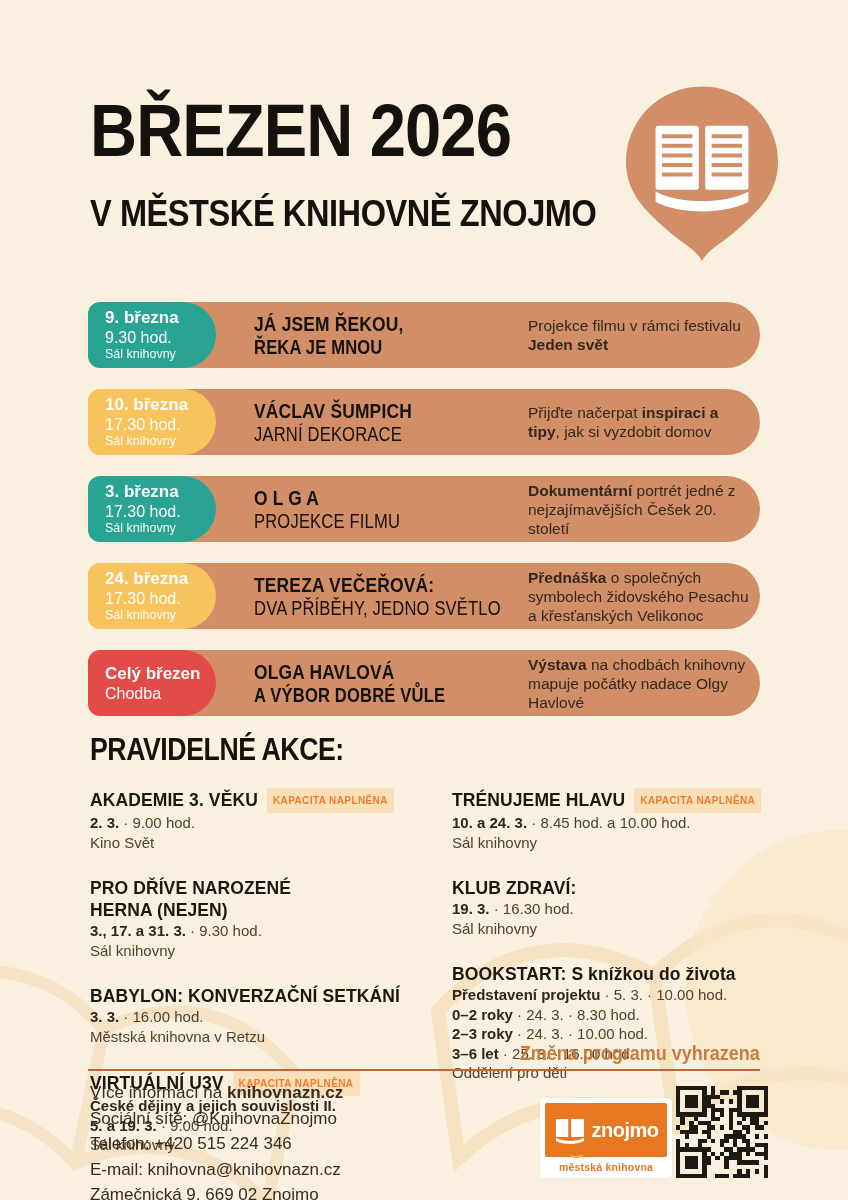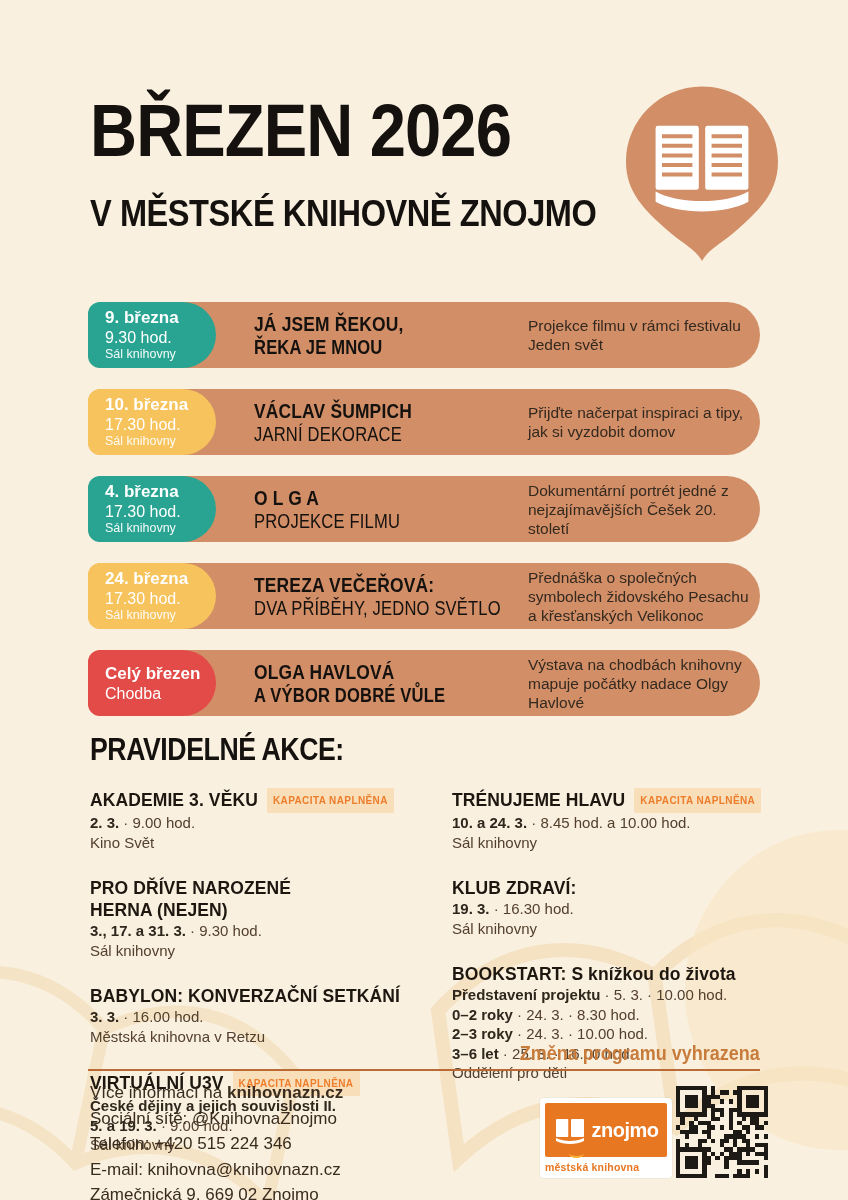--- a/index.html
+++ b/index.html
@@ -44,21 +44,21 @@
     position:absolute; left:166px; top:50%; transform:translateY(-50%) scaleX(.85);
     transform-origin:left center; color:#14110e; white-space:nowrap;
   }
   .ev-title .t1{display:block; font-size:20.5px; line-height:24px; font-weight:800; letter-spacing:.2px;}
   .ev-title .t2{display:block; font-size:19.5px; line-height:23px; font-weight:800; letter-spacing:.2px;}
   .ev-title .t2.light{font-weight:400;}
   .ev-desc{
     position:absolute; left:440px; top:50%; transform:translateY(-50%);
     width:226px; font-size:15.5px; line-height:19px; color:#33291f;
   }
-  .ev-desc b{font-weight:400;}
+  .ev-desc b{font-weight:700;}
   
   .regular{position:absolute; left:90px; top:732px; width:672px;}
   .reg-heading{
     margin:0 0 20px 0; font-size:31px; font-weight:800; color:#14110e;
     letter-spacing:-.5px; transform:scaleX(.86); transform-origin:left top; white-space:nowrap;
   }
   .reg-cols{display:flex;}
   .reg-col{width:362px; box-sizing:border-box;}
   .reg-col:last-child{width:310px;}
   .reg-item{margin-bottom:25px;}
@@ -86,21 +86,21 @@
   }
   .logo-box{
     position:relative; height:54px; background:#e87722; border-radius:2px;
     display:flex; align-items:center; justify-content:center; gap:6px;
   }
   .logo-word{position:relative; color:#ffffff; font-size:20px; font-weight:800; letter-spacing:-.5px;}
   .logo-smile{
     position:absolute; left:24px; bottom:-1px; width:15px; height:7px;
     border-bottom:2.5px solid #f9b234; border-radius:0 0 50% 50%;
   }
-  .logo-sub{margin-top:4px; font-size:10.5px; font-weight:700; color:#e87722; letter-spacing:.2px;}
+  .logo-sub{margin-top:4px; text-align:center; font-size:10.5px; font-weight:700; color:#e87722; letter-spacing:.2px;}
   .qr{position:absolute; left:676px; top:1086px; width:92px; height:92px;}
 </style>
 </head>
 <body>
 
 <div class="page">
 
   <svg class="wm" style="left:430px; top:860px; width:470px; height:380px; opacity:.55" viewBox="0 0 300 200">
     <g fill="none" stroke="#f3d7ab" stroke-width="9" transform="rotate(-8 150 100)">
       <path d="M10 55 C55 18 105 18 150 52 C195 18 245 18 290 55 L290 150 C245 118 195 118 150 150 C105 118 55 118 10 150 Z"></path>
@@ -154,21 +154,21 @@
           <span class="p-place">Sál knihovny</span>
         </div>
         <div class="ev-title">
           <span class="t1">VÁCLAV ŠUMPICH</span>
           <span class="t2 light">JARNÍ DEKORACE</span>
         </div>
         <div class="ev-desc"><span>Přijďte načerpat </span><b>inspiraci a tipy</b><span>, jak si vyzdobit domov</span></div>
       </div>
       <div class="event-row" style="--pill: #2aa492;">
         <div class="pill">
-          <span class="p-date">4. března</span>
+          <span class="p-date">3. března</span>
           <span class="p-time">17.30 hod.</span>
           <span class="p-place">Sál knihovny</span>
         </div>
         <div class="ev-title">
           <span class="t1">O L G A</span>
           <span class="t2 light">PROJEKCE FILMU</span>
         </div>
         <div class="ev-desc"><b>Dokumentární</b><span> portrét jedné z nejzajímavějších Češek 20. století</span></div>
       </div>
       <div class="event-row" style="--pill: #f7c35c;">

